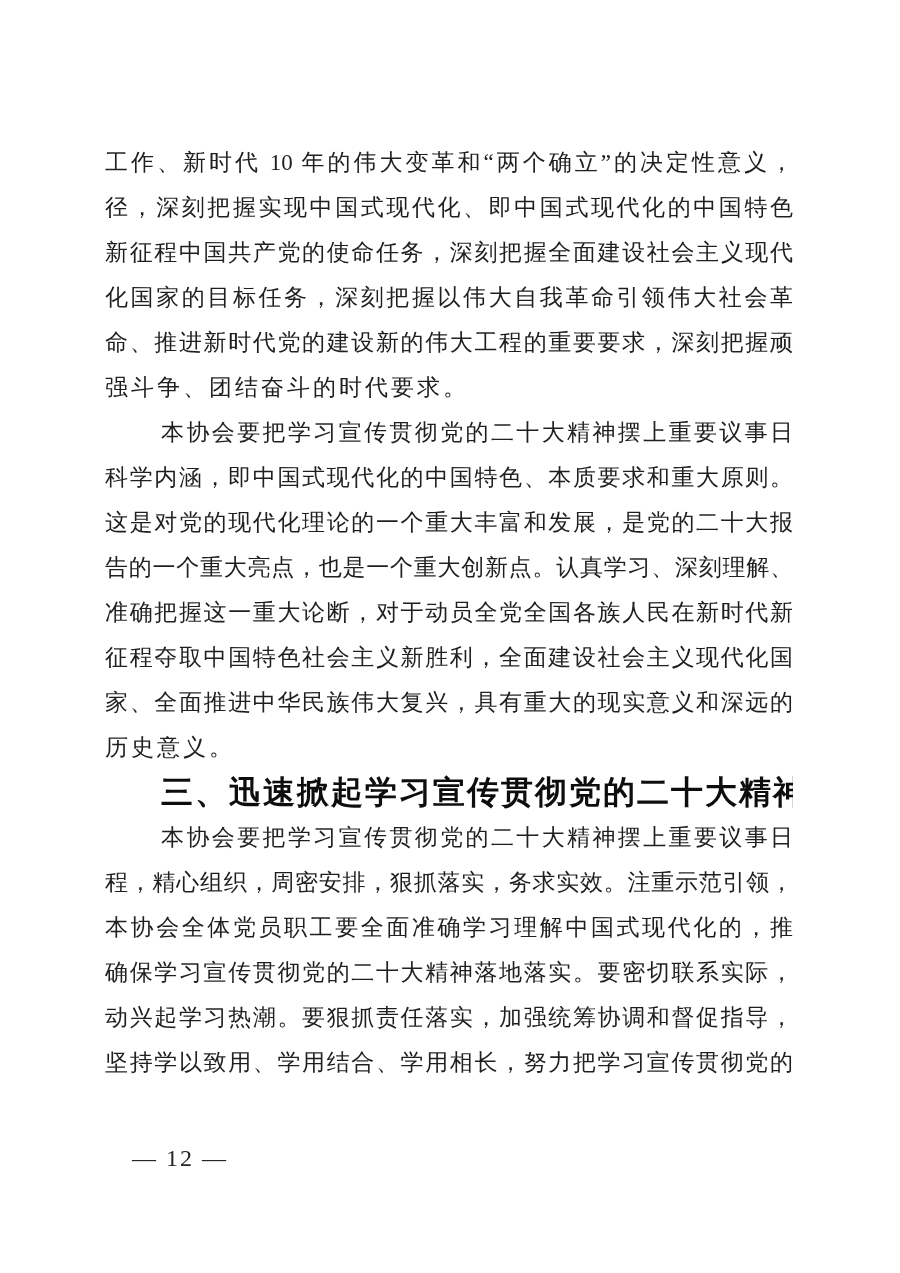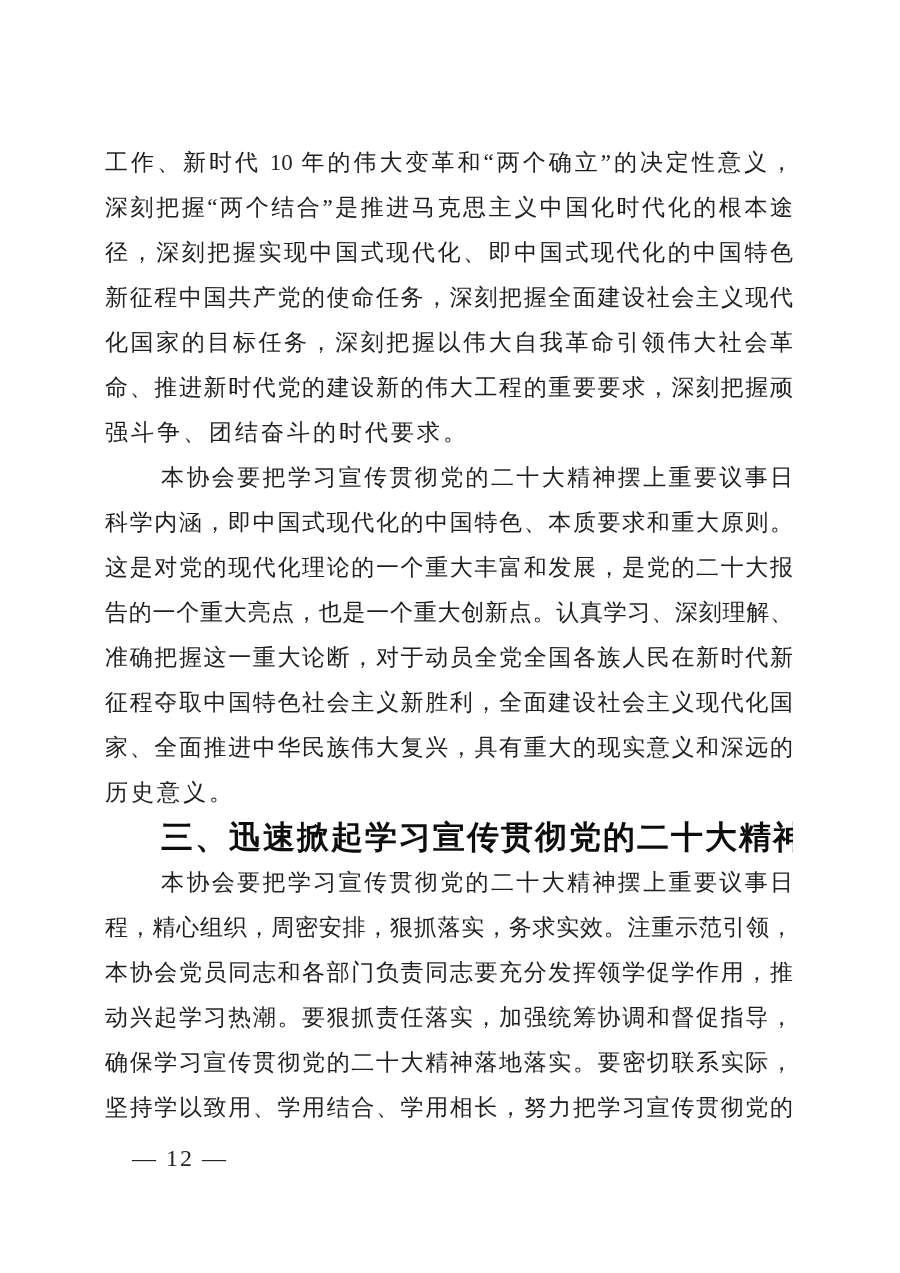--- a/index.html
+++ b/index.html
@@ -61,21 +61,20 @@
     font-family: "Liberation Serif", "DejaVu Serif", serif;
   }
 </style>
 </head>
 <body>
 
 <div class="page">
   <div class="text-block" id="text-block">
       <div class="paragraph body">
         <div class="line fill">工作、新时代 10 年的伟大变革和“两个确立”的决定性意义，</div>
-        <div class="line fill">深刻把握“两个结合”是推进马克思主义中国化时代化的根本途</div>
         <div class="line fill">径，深刻把握实现中国式现代化、即中国式现代化的中国特色</div>
         <div class="line fill">新征程中国共产党的使命任务，深刻把握全面建设社会主义现代</div>
         <div class="line fill">化国家的目标任务，深刻把握以伟大自我革命引领伟大社会革</div>
         <div class="line fill">命、推进新时代党的建设新的伟大工程的重要要求，深刻把握顽</div>
         <div class="line">强斗争、团结奋斗的时代要求。</div>
       </div>
       <div class="paragraph body">
         <div class="line fill indent">本协会要把学习宣传贯彻党的二十大精神摆上重要议事日</div>
         <div class="line fill">科学内涵，即中国式现代化的中国特色、本质要求和重大原则。</div>
         <div class="line fill">这是对党的现代化理论的一个重大丰富和发展，是党的二十大报</div>
@@ -84,20 +83,20 @@
         <div class="line fill">征程夺取中国特色社会主义新胜利，全面建设社会主义现代化国</div>
         <div class="line fill">家、全面推进中华民族伟大复兴，具有重大的现实意义和深远的</div>
         <div class="line">历史意义。</div>
       </div>
       <div class="paragraph heading">
         <div class="line indent">三、迅速掀起学习宣传贯彻党的二十大精神的热潮</div>
       </div>
       <div class="paragraph body">
         <div class="line fill indent">本协会要把学习宣传贯彻党的二十大精神摆上重要议事日</div>
         <div class="line fill">程，精心组织，周密安排，狠抓落实，务求实效。注重示范引领，</div>
-        <div class="line fill">本协会党员同志和各部门负责同志要充分发挥领学促学作用，推</div>
+        <div class="line fill">本协会全体党员职工要全面准确学习理解中国式现代化的，推</div>
+        <div class="line fill">确保学习宣传贯彻党的二十大精神落地落实。要密切联系实际，</div>
         <div class="line fill">动兴起学习热潮。要狠抓责任落实，加强统筹协调和督促指导，</div>
-        <div class="line fill">确保学习宣传贯彻党的二十大精神落地落实。要密切联系实际，</div>
         <div class="line fill">坚持学以致用、学用结合、学用相长，努力把学习宣传贯彻党的</div>
       </div>
     </div>
   <div class="page-number">— 12 —</div>
 </div>
 
 </body></html>

